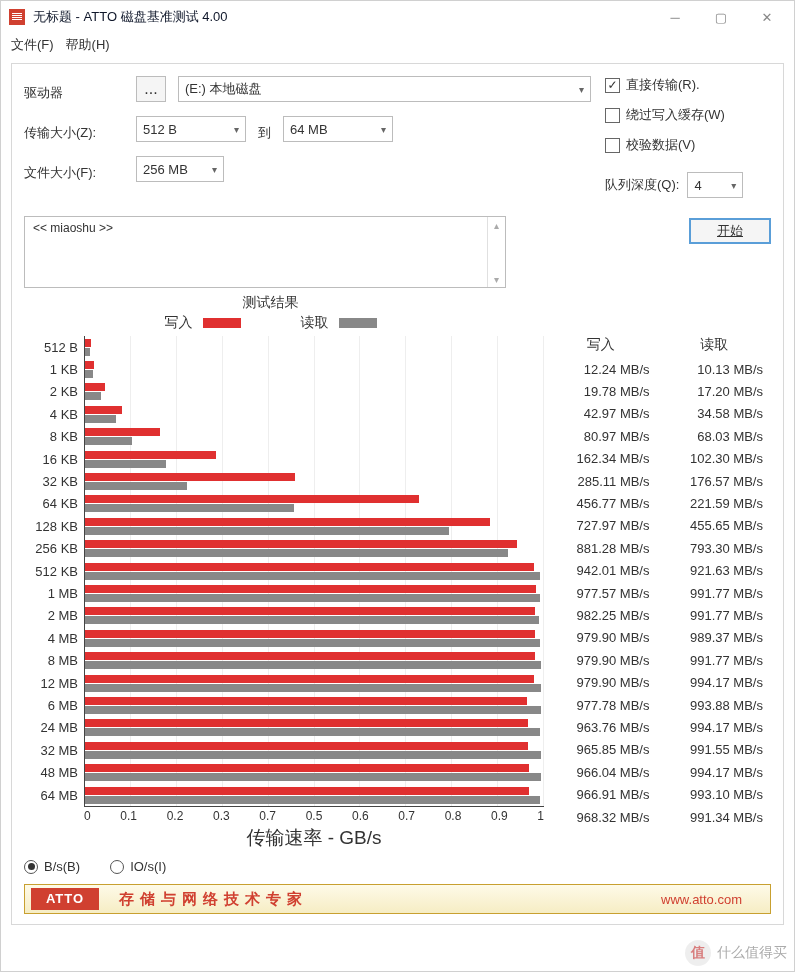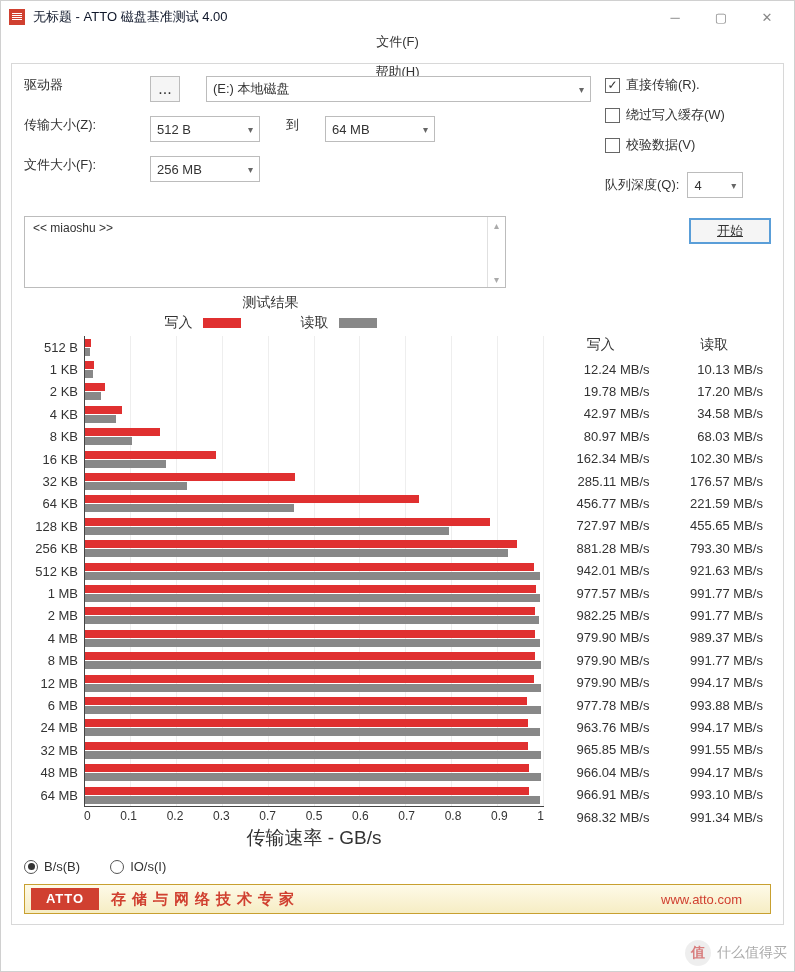--- a/index.html
+++ b/index.html
@@ -3,27 +3,27 @@
 <meta charset="utf-8">
 <style>
 * { box-sizing: border-box; margin: 0; padding: 0; }
 body { font-family: "Microsoft YaHei", "Segoe UI", Tahoma, sans-serif; font-size: 13px; color: #333; background: #f0f0f0; width: 795px; height: 972px; overflow: hidden; position: relative; }
 .window { background: #fff; border: 1px solid #d0d0d0; width: 795px; height: 972px; }
 .titlebar { height: 32px; display: flex; align-items: center; padding: 0 4px 0 8px; background: #fff; }
 .titlebar .app-icon { width: 16px; height: 16px; background: #d04030; margin-right: 8px; display: flex; align-items: center; justify-content: center; }
 .titlebar .app-icon::after { content: ""; width: 10px; height: 8px; background: repeating-linear-gradient(#fff 0 1px, #d04030 1px 2px); }
 .titlebar .title { flex: 1; color: #0f172a; }
 .titlebar .wbtn { width: 46px; height: 30px; display: flex; align-items: center; justify-content: center; color: #888; }
-.menubar { height: 24px; display: flex; align-items: center; padding: 0 10px; gap: 12px; font-size: 13px; color: #333; flex-direction: column; }
+.menubar { height: 24px; display: flex; align-items: center; padding: 0 10px; gap: 12px; font-size: 13px; color: #333; }
 .content { padding: 6px 10px 8px 10px; }
 .panel { border: 1px solid #d8d8d8; padding: 12px 12px 10px 12px; background: #fff; }
 .toprow { display: flex; }
 .leftcol { flex: 1; }
 .rightcol { width: 180px; padding-left: 14px; }
-.frow { display: flex; align-items: flex-start; margin-bottom: 14px; gap: 26px; }
+.frow { display: flex; align-items: flex-end; margin-bottom: 14px; gap: 12px; }
 .lbl { width: 100px; }
 .select { border: 1px solid #bcbcbc; height: 26px; background: #fff; display: flex; align-items: center; padding: 0 6px; position: relative; }
 .select.wide { flex: 1; }
 .select .caret { margin-left: auto; color: #666; font-size: 10px; }
 .btn-small { width: 30px; height: 26px; border: 1px solid #bcbcbc; background: #f5f5f5; display: flex; align-items: center; justify-content: center; font-size: 16px; }
 .cb { display: flex; align-items: center; gap: 6px; margin-bottom: 12px; }
 .cb .box { width: 15px; height: 15px; border: 1px solid #666; display: flex; align-items: center; justify-content: center; font-size: 12px; line-height: 1; }
 .qdrow { display: flex; align-items: center; gap: 8px; margin-top: 18px; }
 .start-btn { width: 82px; height: 26px; border: 2px solid #5a9ed8; background: #f5f5f5; display: flex; align-items: center; justify-content: center; margin-top: 20px; margin-left: auto; text-decoration: underline; }
 .desc-box { border: 1px solid #bcbcbc; height: 72px; margin-top: 20px; width: 482px; display: flex; }
@@ -55,21 +55,21 @@
 .data-cols { flex: 1; display: flex; font-size: 13px; }
 .data-col { flex: 1; text-align: right; }
 .data-col .hdr { height: 22px; font-size: 14px; text-align: center; }
 .data-col .cell { height: 22.4px; display: flex; align-items: center; justify-content: flex-end; padding-right: 8px; white-space: nowrap; }
 
 .radios { display: flex; gap: 30px; margin-top: 8px; padding-right: 20px; }
 .radio { display: flex; align-items: center; gap: 6px; }
 .radio .r { width: 14px; height: 14px; border: 1px solid #555; border-radius: 50%; display: flex; align-items: center; justify-content: center; }
 .radio .r.sel::after { content: ""; width: 7px; height: 7px; background: #333; border-radius: 50%; }
 
-.footer-banner { margin-top: 10px; height: 30px; border: 1px solid #c8a030; background: linear-gradient(#fefae8, #f6edc4); display: flex; align-items: center; gap: 12px; }
+.footer-banner { margin-top: 10px; height: 30px; border: 1px solid #c8a030; background: linear-gradient(#fefae8, #f6edc4); display: flex; align-items: center; gap: 20px; }
 .footer-banner .atto-logo { width: 68px; height: 22px; background: #d04030; color: #fff; text-align: center; margin-left: 6px; font-weight: bold; line-height: 22px; font-size: 13px; letter-spacing: 1px; font-family: Arial, sans-serif; }
 .footer-banner .tagline { color: #d04030; font-weight: bold; letter-spacing: 6px; font-size: 15px; }
 .footer-banner .url { color: #d04030; margin-left: auto; margin-right: 28px; font-size: 13px; }
 
 .watermark { position: absolute; right: 8px; bottom: 6px; display: flex; align-items: center; gap: 6px; color: #888; font-size: 14px; opacity: .7; }
 .watermark .circ { width: 26px; height: 26px; border-radius: 50%; background: #e8e8e8; display: flex; align-items: center; justify-content: center; color: #c84848; font-weight: bold; }
 </style>
 </head>
 <body>
 
@@ -104,21 +104,21 @@
               <span class="caret">▾</span>
             </div>
             <span>到</span>
             <div class="select" style="width:110px">
               <span>64 MB</span>
               <span class="caret">▾</span>
             </div>
           </div>
           <div class="frow">
             <span class="lbl">文件大小(F):</span>
-            <div class="select" style="width:110px">
+            <div class="select" style="width:88px">
               <span>256 MB</span>
               <span class="caret">▾</span>
             </div>
           </div>
           <div style="display:flex">
             <div class="desc-box">
               <div class="txt">&lt;&lt; miaoshu &gt;&gt;</div>
               <div class="scrollbar">
                   <span>▴</span>
                   <span>▾</span>

